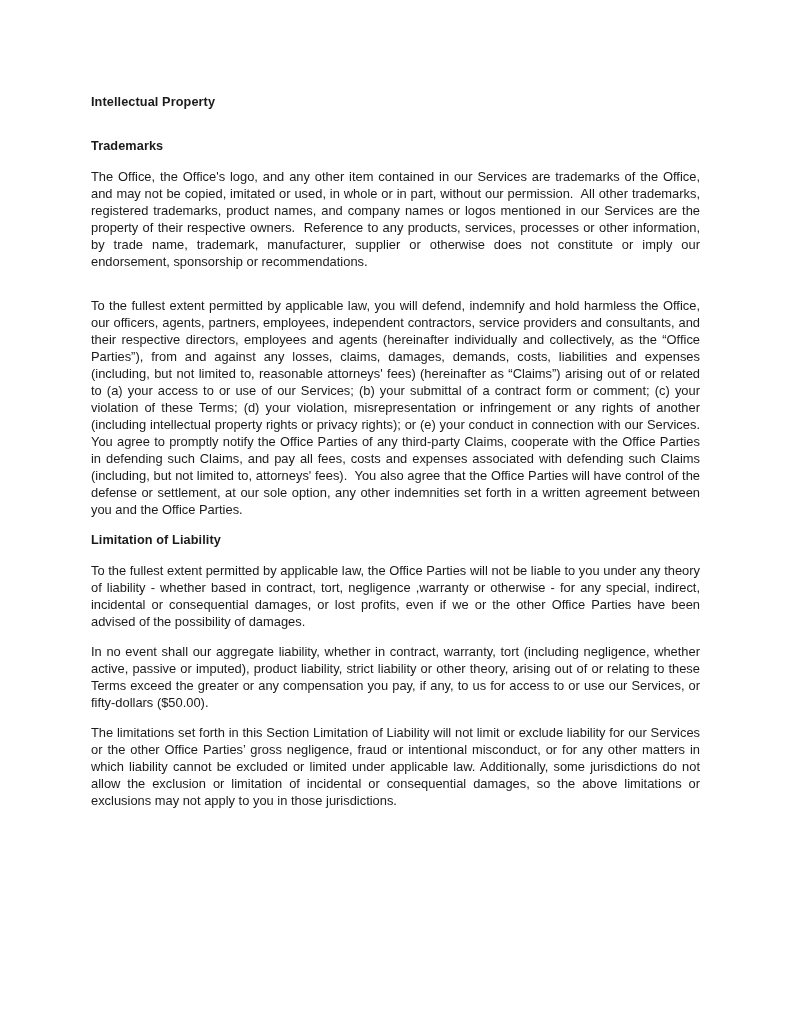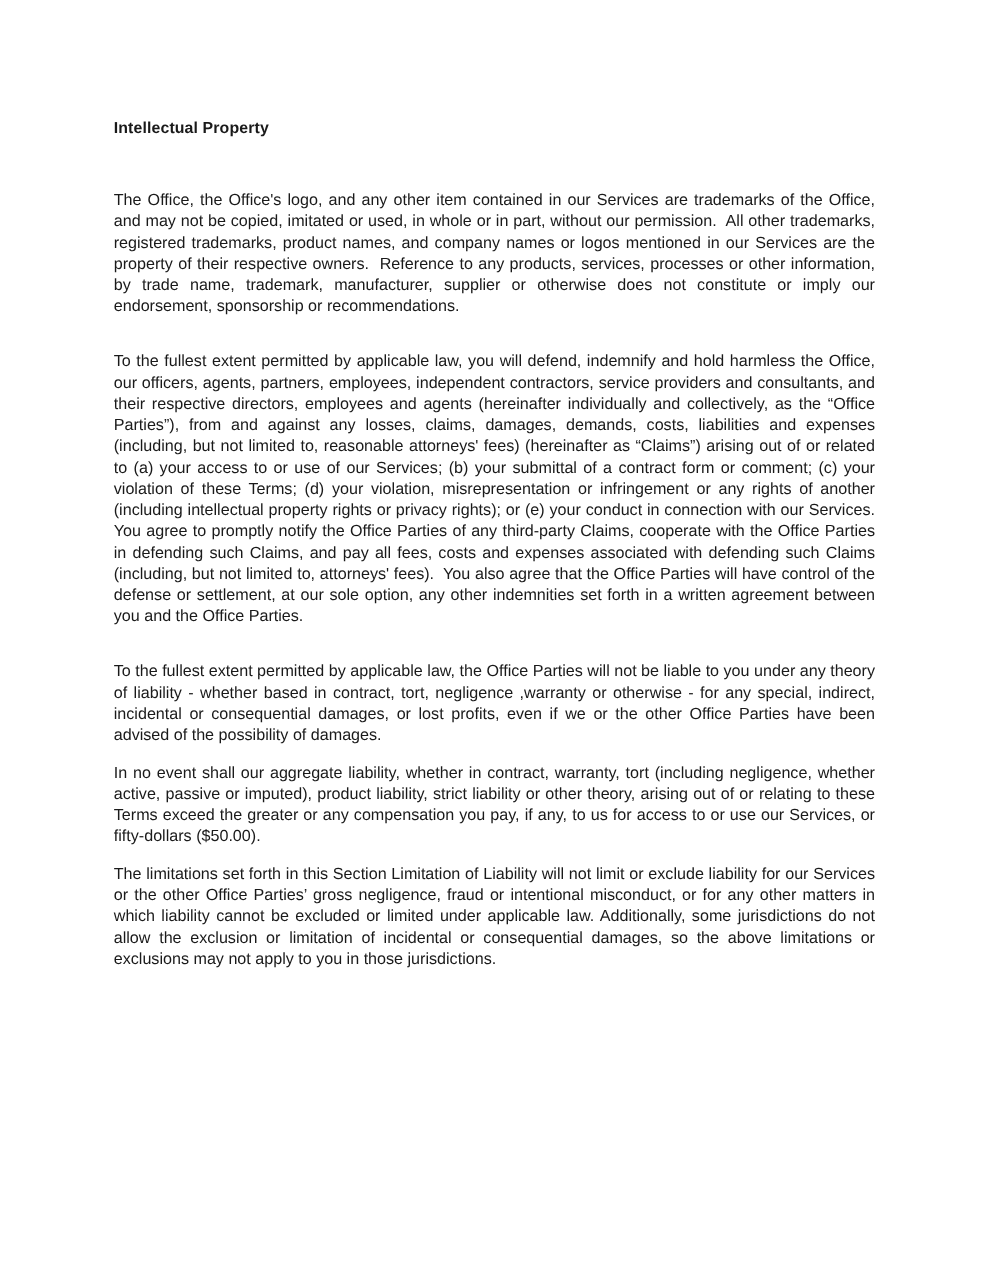--- a/index.html
+++ b/index.html
@@ -62,30 +62,32 @@
 
 <div class="page">
 
   <div class="content">
 
     <h2 class="section-heading">Intellectual Property</h2>
     <div class="gap-after-heading"></div>
 
     <div class="gap-before-heading"></div>
 
+    <h2 class="section-heading">Trademarks</h2>
     <div class="gap-after-heading"></div>
     <p class="para">The Office, the Office's logo, and any other item contained in our Services are trademarks of the Office, and may not be copied, imitated or used, in whole or in part, without our permission.  All other trademarks, registered trademarks, product names, and company names or logos mentioned in our Services are the property of their respective owners.  Reference to any products, services, processes or other information, by trade name, trademark, manufacturer, supplier or otherwise does not constitute or imply our endorsement, sponsorship or recommendations.</p>
 
     <div class="gap-before-heading"></div>
 
     <div class="gap-after-heading"></div>
     <p class="para">To the fullest extent permitted by applicable law, you will defend, indemnify and hold harmless the Office, our officers, agents, partners, employees, independent contractors, service providers and consultants, and their respective directors, employees and agents (hereinafter individually and collectively, as the “Office Parties”), from and against any losses, claims, damages, demands, costs, liabilities and expenses (including, but not limited to, reasonable attorneys' fees) (hereinafter as “Claims”) arising out of or related to (a) your access to or use of our Services; (b) your submittal of a contract form or comment; (c) your violation of these Terms; (d) your violation, misrepresentation or infringement or any rights of another (including intellectual property rights or privacy rights); or (e) your conduct in connection with our Services.  You agree to promptly notify the Office Parties of any third-party Claims, cooperate with the Office Parties in defending such Claims, and pay all fees, costs and expenses associated with defending such Claims (including, but not limited to, attorneys' fees).  You also agree that the Office Parties will have control of the defense or settlement, at our sole option, any other indemnities set forth in a written agreement between you and the Office Parties.</p>
 
     <div class="gap-before-heading"></div>
 
+    <h2 class="section-heading">Limitation of Liability</h2>
     <div class="gap-after-heading"></div>
     <p class="para">To the fullest extent permitted by applicable law, the Office Parties will not be liable to you under any theory of liability - whether based in contract, tort, negligence ,warranty or otherwise - for any special, indirect, incidental or consequential damages, or lost profits, even if we or the other Office Parties have been advised of the possibility of damages.</p>
     <div class="gap-between-paras"></div>
     <p class="para">In no event shall our aggregate liability, whether in contract, warranty, tort (including negligence, whether active, passive or imputed), product liability, strict liability or other theory, arising out of or relating to these Terms exceed the greater or any compensation you pay, if any, to us for access to or use our Services, or fifty-dollars ($50.00).</p>
     <div class="gap-between-paras"></div>
     <p class="para">The limitations set forth in this Section Limitation of Liability will not limit or exclude liability for our Services or the other Office Parties’ gross negligence, fraud or intentional misconduct, or for any other matters in which liability cannot be excluded or limited under applicable law. Additionally, some jurisdictions do not allow the exclusion or limitation of incidental or consequential damages, so the above limitations or exclusions may not apply to you in those jurisdictions.</p>
 
   </div>
 
   <div class="footer">

